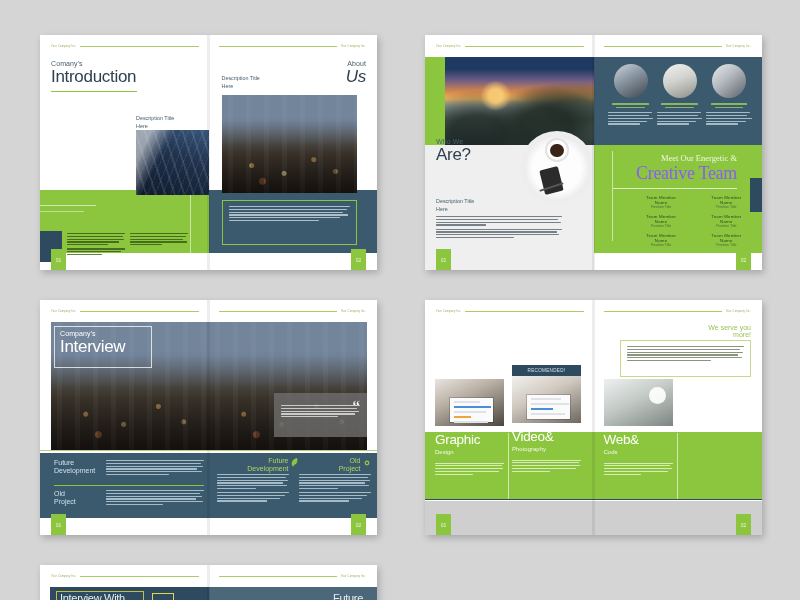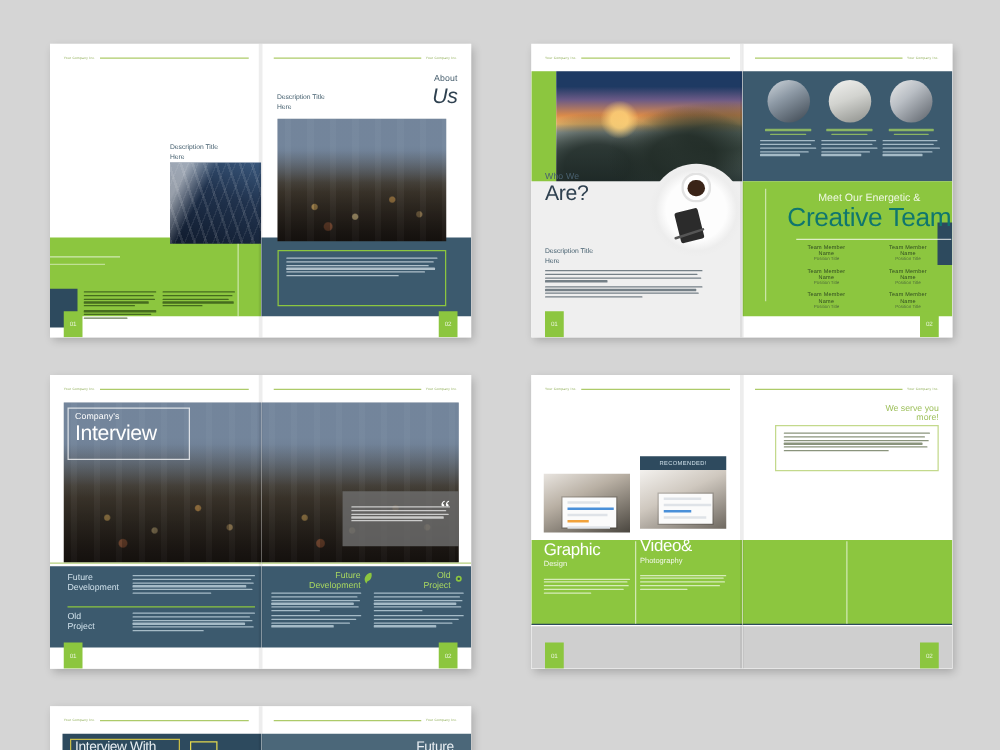--- a/index.html
+++ b/index.html
@@ -138,38 +138,43 @@
   .desc-title{ font-size:5.4px; color:#46606f; line-height:1.45; }
   .svc-title{ font-size:13.5px; color:#fff; line-height:1; letter-spacing:-.3px; }
   .svc-sub{ font-size:6px; color:#f2f7ea; margin-top:2px; }
   .badge{
     background:#2e4a5e; color:#cfe0ea; font-size:4.6px; letter-spacing:.3px;
     padding:3px 0; text-align:center;
   }
   .quotebox{ background:rgba(110,110,110,.82); }
   .quotemark{ color:#fff; font-size:17px; line-height:.6; font-family:"Liberation Serif", serif; }
   .team-head-sm{ font-size:8.5px; color:#eef7e2; }
-  .team-head-lg{ font-size:21px; color:#0f766e; letter-spacing:-.3px; line-height:1; }
+  .team-head-lg{ font-size:18px; color:#8b5cf6; letter-spacing:-.3px; line-height:1; }
   .memname{ font-size:4.4px; color:#2f4a20; letter-spacing:.2px; }
   .memrole{ font-size:3.6px; color:#4e6b39; }
   .sect-label{ font-size:7px; color:#cfe0ea; line-height:1.1; }
 </style>
 </head>
 <body>
 
 <div class="grid">
 
   <div class="spread" style="left:40px; top:35px; width:337px; height:235px;">
     <div class="page left">
 
       <div style="position:absolute;left:11px;top:10px;right:10px;display:flex;align-items:center;gap:4px;">
         <span class="microcap">Your Company Inc.</span>
         <span class="hdrline" style="flex:1;"></span>
       </div>
 
+      <div style="position:absolute;left:11px;top:25px;">
+        <div class="kicker">Comany's</div>
+        <div class="headline" style="margin-top:1px;">Introduction</div>
+        <div class="rule-green" style="width:86px;margin-top:6px;"></div>
+      </div>
 
       <div class="bg-green" style="position:absolute;left:0;right:0;top:155px;height:63px;"></div>
 
       <div class="bg-navy2" style="position:absolute;left:0;top:196px;width:22px;height:31px;"></div>
 
       <div style="position:absolute;left:0;top:170px;width:56px;height:1px;background:rgba(255,255,255,.6);"></div>
       <div style="position:absolute;left:0;top:176px;width:44px;height:1px;background:rgba(255,255,255,.45);"></div>
 
       <div style="position:absolute;left:96px;top:80px;">
         <div class="desc-title">Description Title</div>
@@ -313,21 +318,21 @@
           <div class="mtext tiny" style="margin-top:4px;color:#cfe0ea;">
             <i style="width:96%"></i>
               <i style="width:90%"></i>
               <i style="width:99%"></i>
               <i style="width:86%"></i>
               <i style="width:70%"></i>
           </div>
         </div>
       </div>
 
-      <div style="position:absolute;right:1px;top:118px;text-align:center;">
+      <div style="position:absolute;right:25px;top:118px;text-align:right;font-family:Liberation Serif, serif;">
         <div class="team-head-sm">Meet Our Energetic &amp;</div>
         <div class="team-head-lg" style="margin-top:1px;">Creative Team</div>
         <div style="height:1px;background:rgba(255,255,255,.7);margin-top:6px;width:124px;margin-left:auto;"></div>
       </div>
       <div style="position:absolute;left:18px;top:116px;width:1px;height:90px;background:rgba(255,255,255,.55);"></div>
 
       <div style="position:absolute;left:46px;right:14px;top:160px;display:grid;grid-template-columns:1fr 1fr;gap:5px 22px;text-align:center;">
         <div>
           <div class="memname">Team Member Name</div>
           <div class="memrole">Position Title</div>
@@ -536,20 +541,34 @@
             <i style="width:99%"></i>
             <i style="width:95%"></i>
             <i style="width:98%"></i>
             <i style="width:72%"></i>
         </div>
       </div>
       <div class="bg-green" style="position:absolute;left:0;right:0;top:132px;height:68px;"></div>
       <div style="position:absolute;left:0;right:0;top:199px;height:1.4px;background:#2e4a5c;"></div>
       <div style="position:absolute;left:0;right:0;top:201px;bottom:0;background:#cfcfcf;"></div>
 
+      <div style="position:absolute;left:10px;top:79px;width:69px;">
+        <div class="photo ph-svc3" style="position:relative;width:69px;height:47px;">
+          <span style="position:absolute;right:7px;top:8px;width:17px;height:17px;border-radius:50%;background:rgba(255,255,255,.9);"></span>
+        </div>
+        <div class="svc-title" style="margin-top:7px;">Web&amp;</div>
+        <div class="svc-sub">Cods</div>
+        <div class="mtext tiny" style="margin-top:8px;color:#f4fbe9;">
+          <i style="width:100%"></i>
+            <i style="width:97%"></i>
+            <i style="width:99%"></i>
+            <i style="width:93%"></i>
+            <i style="width:55%"></i>
+        </div>
+      </div>
 
       <div style="position:absolute;left:83px;top:133px;width:1px;height:66px;background:rgba(255,255,255,.6);"></div>
       <div class="pagenum" style="right:11px;">02</div>
     </div>
     <div class="gutter"></div>
   </div>
 
   <div class="spread" style="left:40px; top:565px; width:337px; height:235px;">
     <div class="page left">
       <div style="position:absolute;left:11px;top:10px;right:10px;display:flex;align-items:center;gap:4px;">

